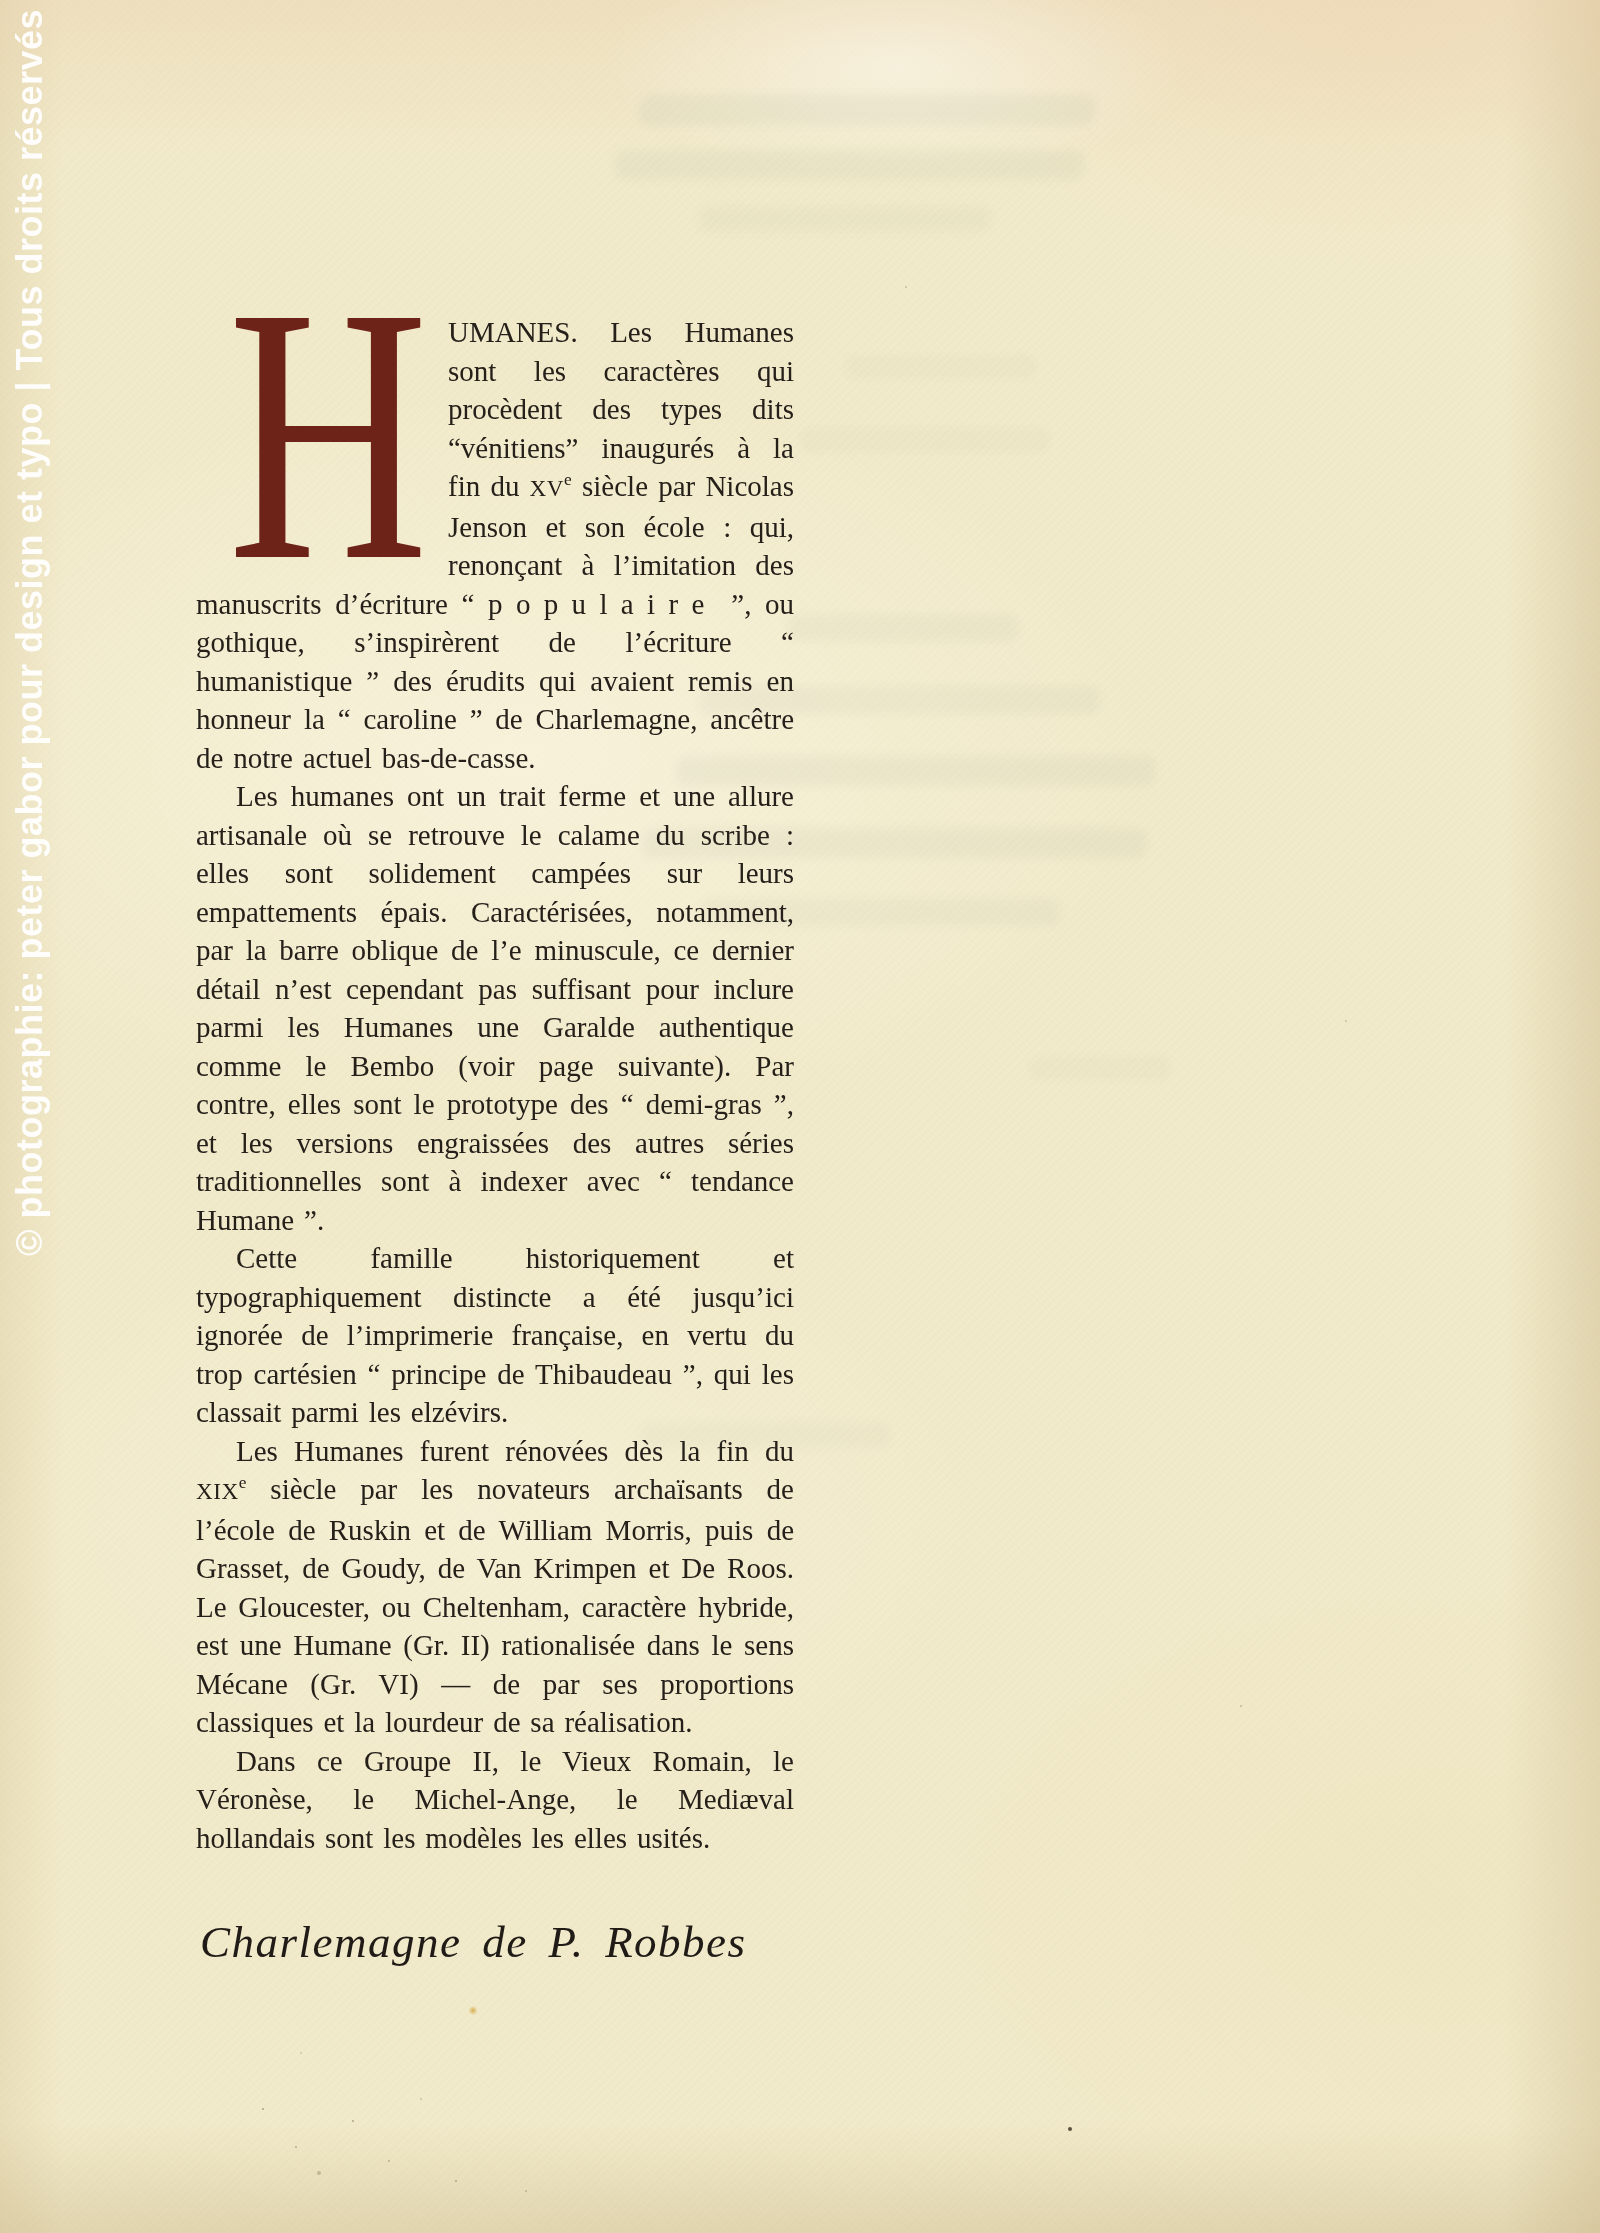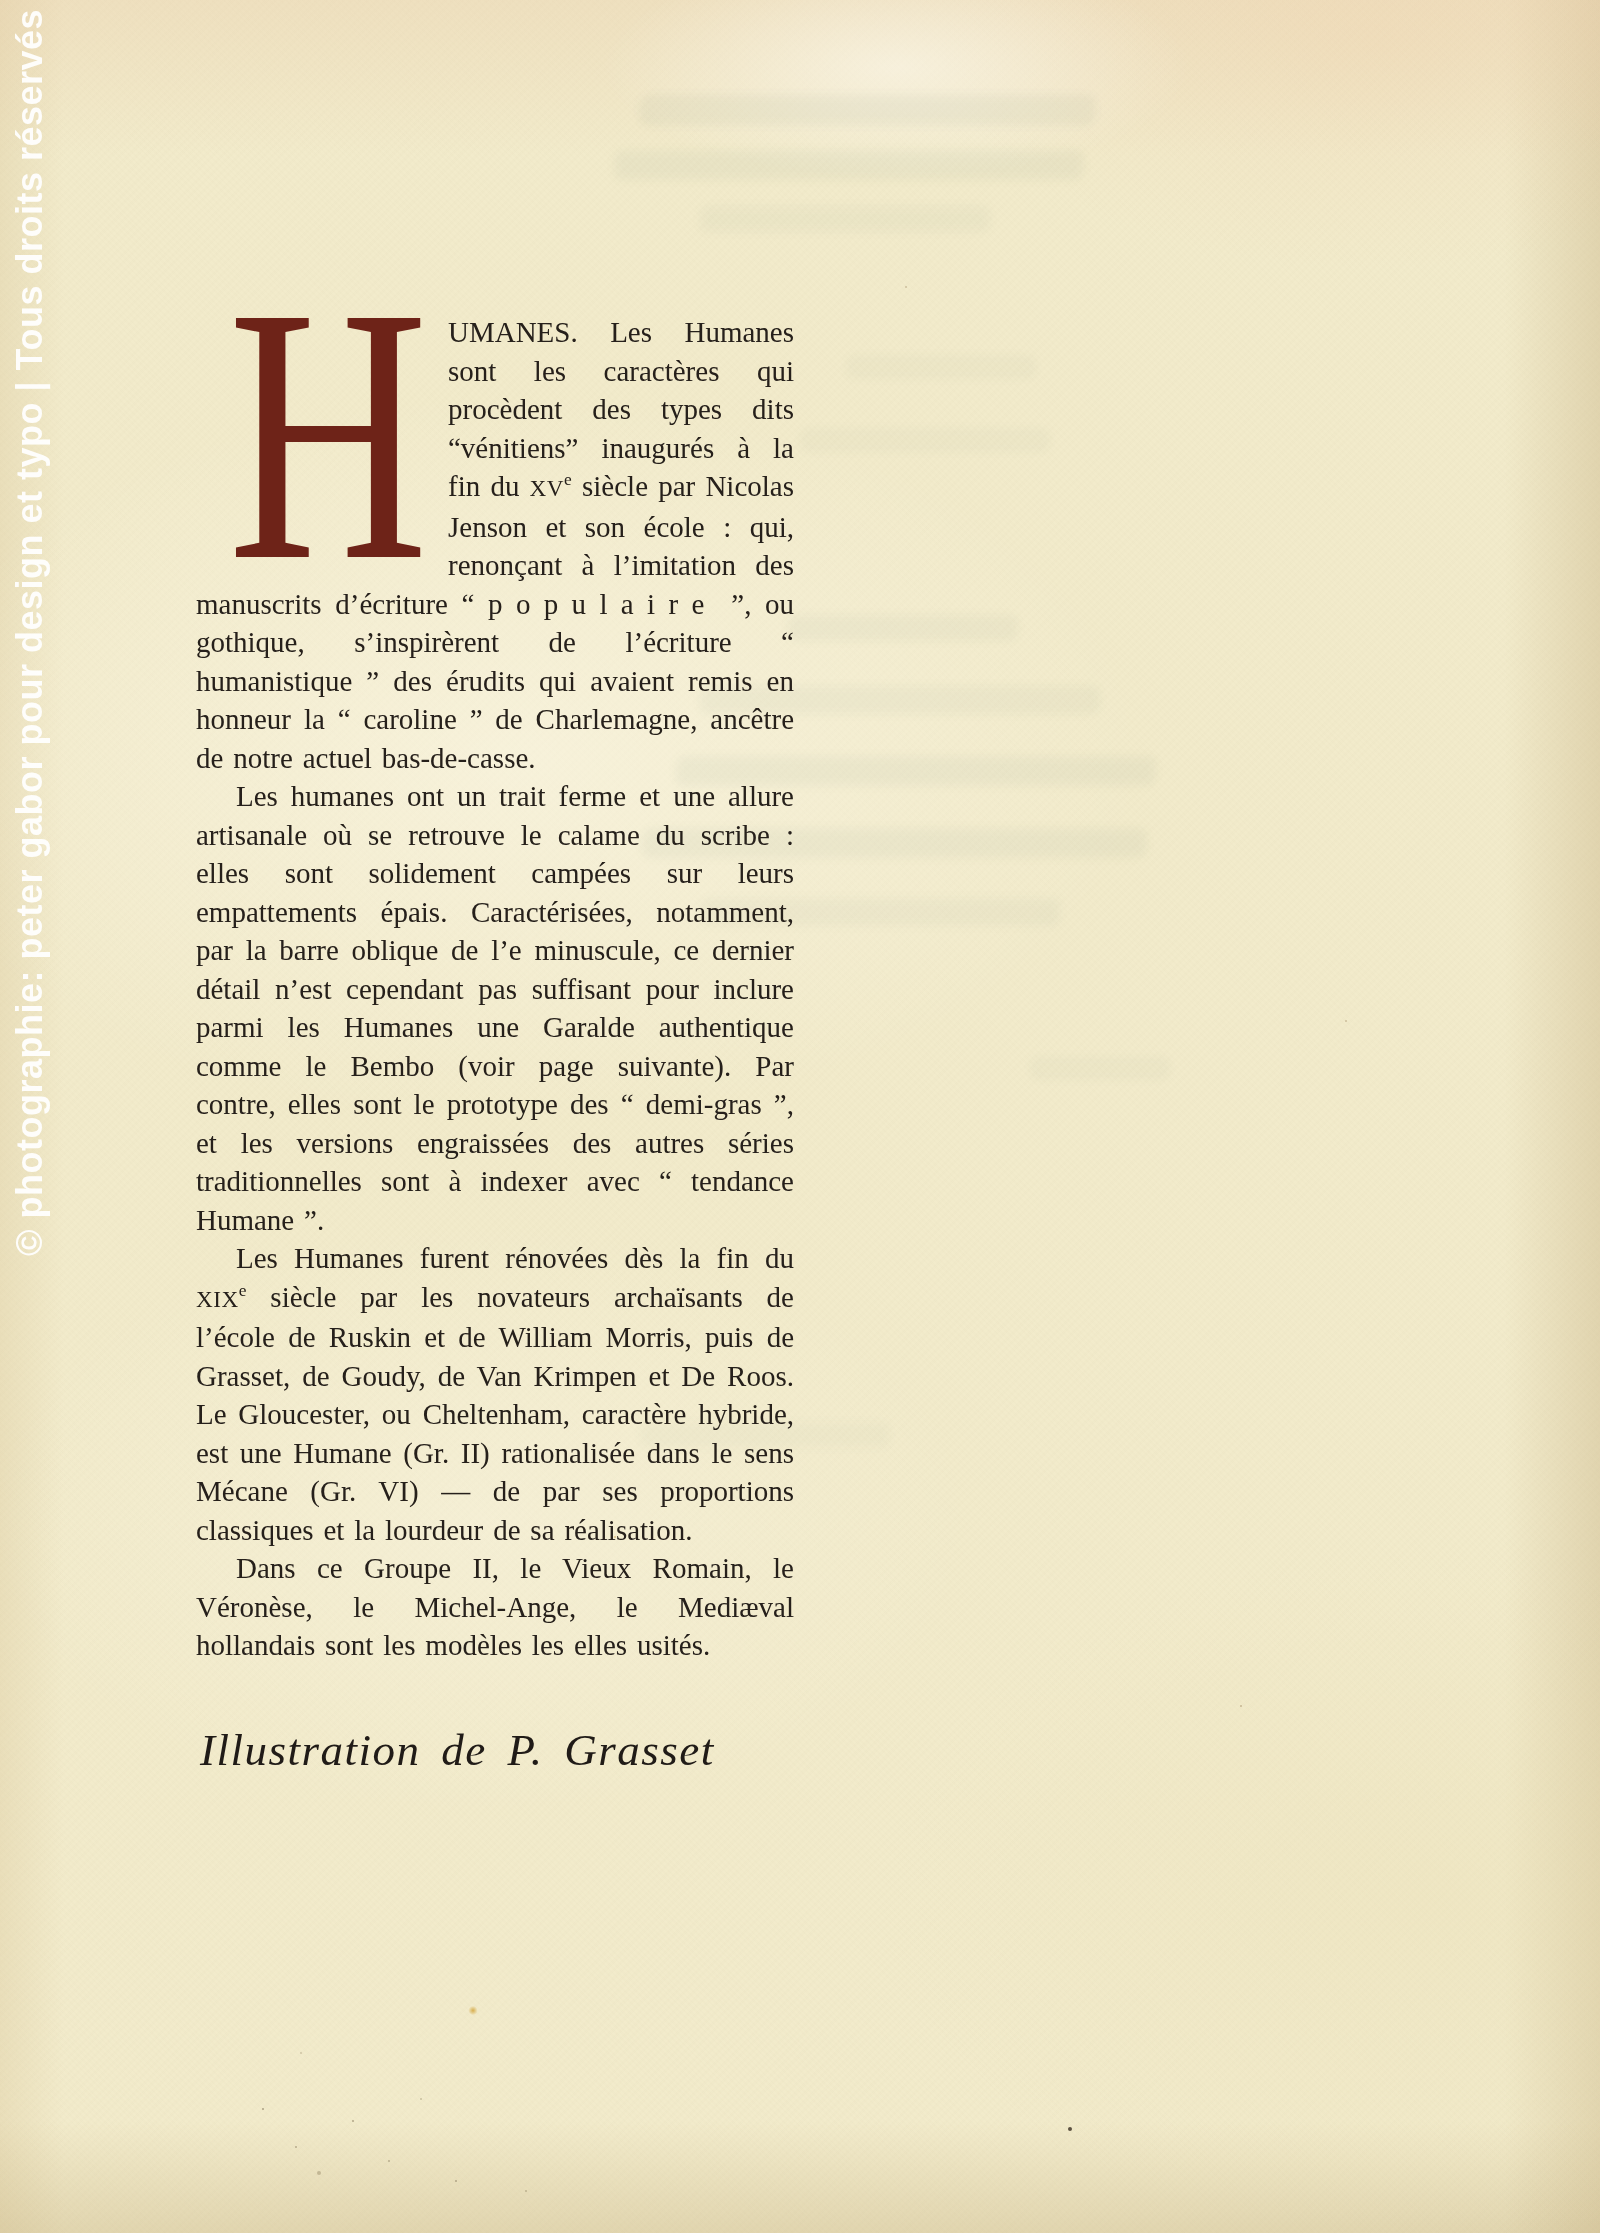--- a/index.html
+++ b/index.html
@@ -101,17 +101,18 @@
 <div class="stain"></div>
 
 <div class="watermark">© photographie: peter gabor pour design et typo | Tous droits réservés</div>
 
 <div class="article">
   <div>
       <p class="para"><span class="dropcap-box">
           <span class="dropglyph">H</span>
         </span><span>UMANES. Les </span><span class="it">Humanes</span><span> sont les caractères qui procèdent des types dits “vénitiens” inaugurés à la fin du </span><span class="sc">XV</span><span class="sup">e</span><span> siècle par Nicolas Jenson et son école : qui, renonçant à l’imitation des manuscrits d’écriture “ </span><span class="sp">populaire</span><span> ”, ou gothique, s’inspirèrent de l’écriture “ humanistique ” des érudits qui avaient remis en honneur la “ caroline ” de Charlemagne, ancêtre de notre actuel bas-de-casse.</span></p>
       <p class="para ind"><span>Les humanes ont un trait ferme et une allure artisanale où se retrouve le calame du scribe : elles sont solidement campées sur leurs empattements épais. Caractérisées, notamment, par la barre oblique de l’</span><span class="it">e</span><span> minuscule, ce dernier détail n’est cependant pas suffisant pour inclure parmi les Humanes une Garalde authentique comme le Bembo (voir page suivante). Par contre, elles sont le prototype des “ demi-gras ”, et les versions engraissées des autres séries traditionnelles sont à indexer avec “ tendance Humane ”.</span></p>
+      <p class="para ind"><span>Cette famille historiquement et typographiquement distincte a été jusqu’ici ignorée de l’imprimerie française, en vertu du trop cartésien “ principe de Thibaudeau ”, qui les classait parmi les </span><span class="it">elzévirs</span><span>.</span></p>
       <p class="para ind"><span>Les Humanes furent rénovées dès la fin du </span><span class="sc">XIX</span><span class="sup">e</span><span> siècle par les novateurs archaïsants de l’école de Ruskin et de William Morris, puis de Grasset, de Goudy, de Van Krimpen et De Roos. Le Gloucester, ou Cheltenham, caractère hybride, est une Humane (Gr. II) rationalisée dans le sens Mécane (Gr. VI) — de par ses proportions classiques et la lourdeur de sa réalisation.</span></p>
       <p class="para ind"><span>Dans ce Groupe II, le </span><span class="it">Vieux Romain</span><span>, le </span><span class="it">Véronèse</span><span>, le </span><span class="it">Michel-Ange</span><span>, le </span><span class="it">Mediæval hollandais</span><span> sont les modèles les elles usités.</span></p>
     </div>
-  <div class="caption">Illustration de P. Grasset</div>
+  <div class="caption">Charlemagne de P. Robbes</div>
 </div>
 
 </body></html>

